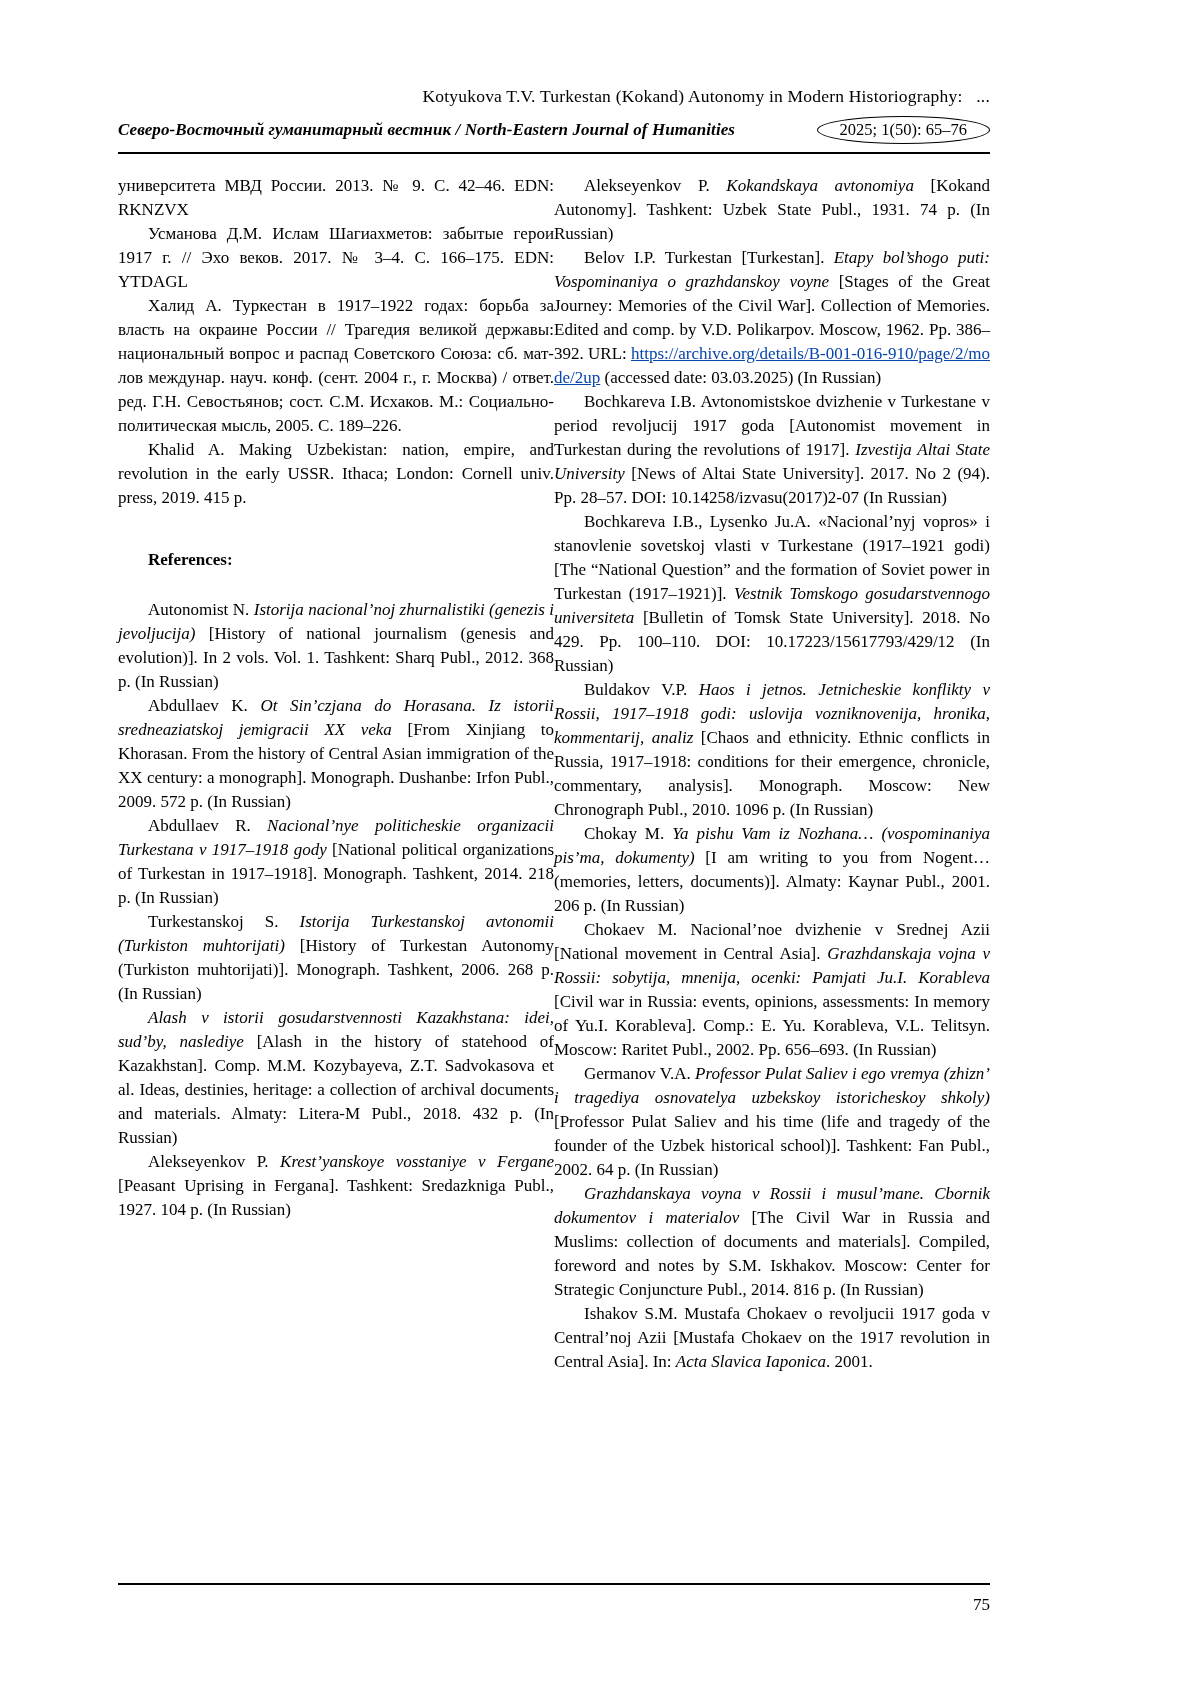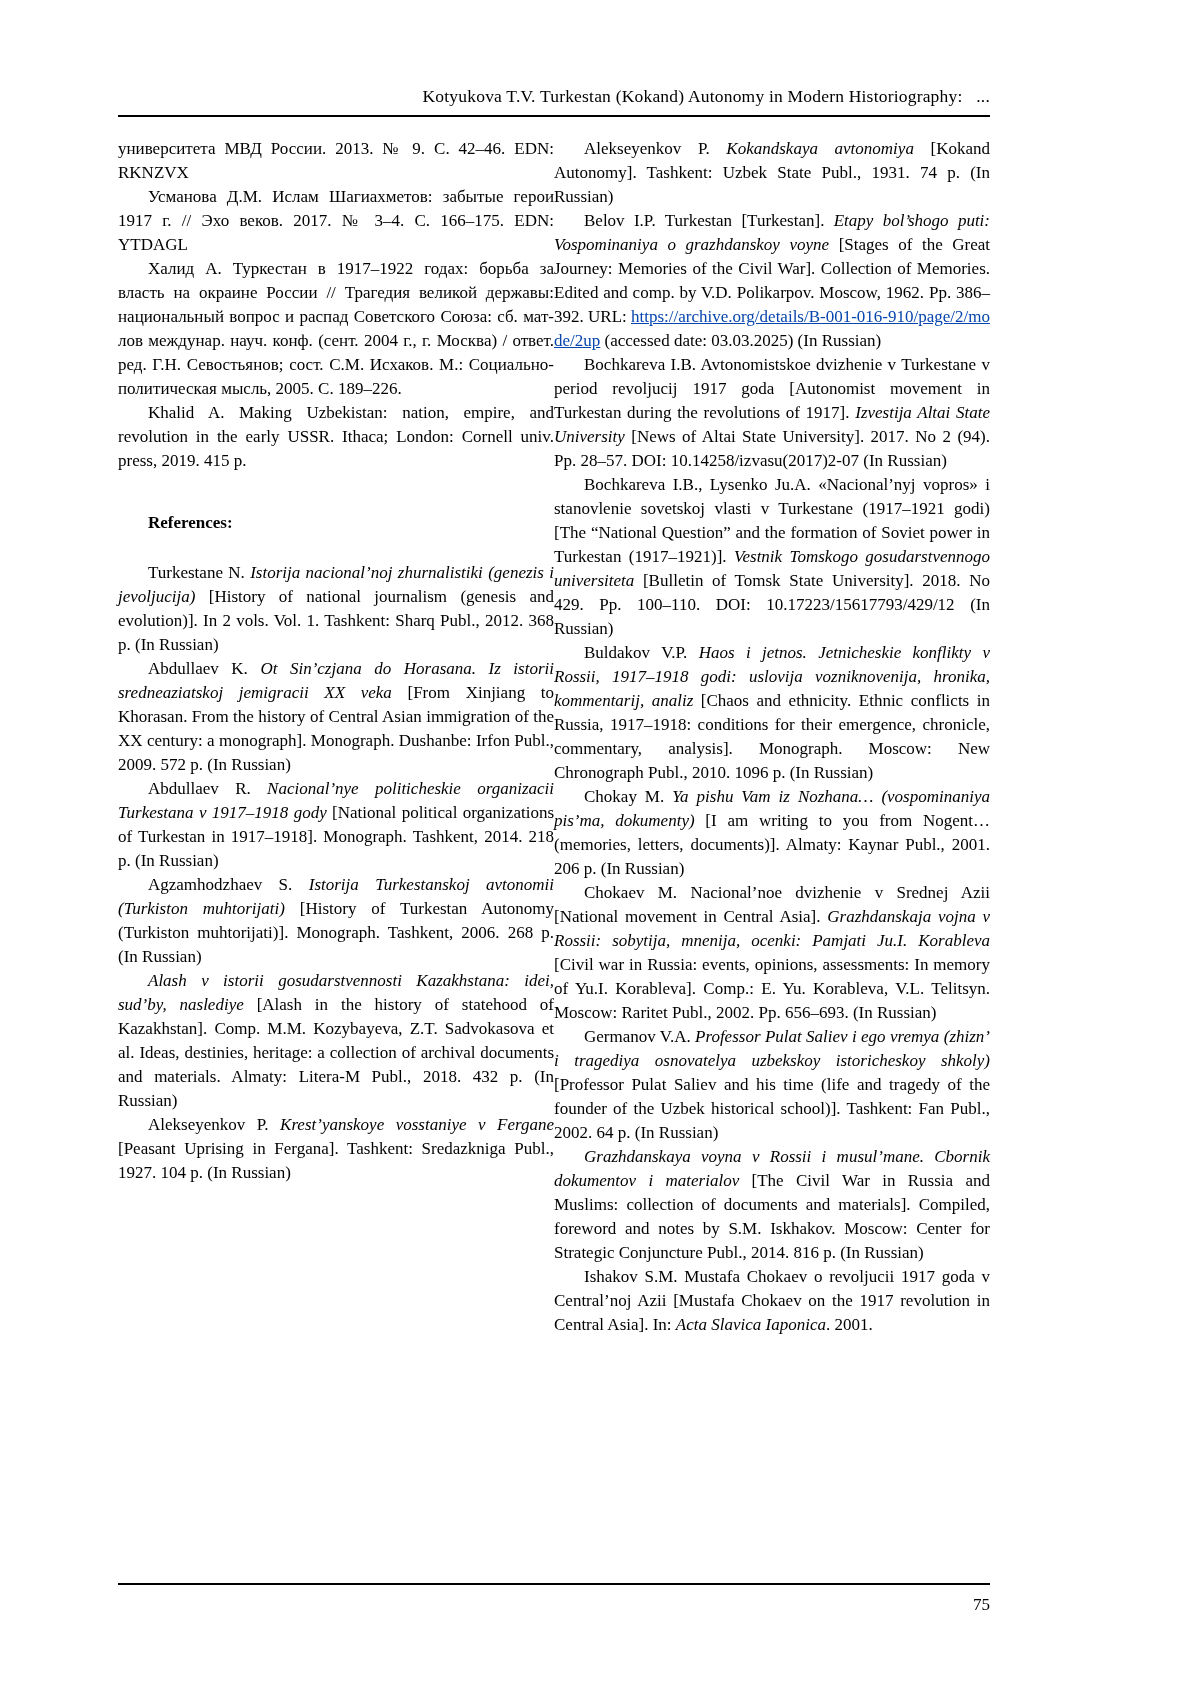--- a/index.html
+++ b/index.html
@@ -90,34 +90,38 @@
   }
 </style>
 </head>
 <body>
 
 <div class="page">
   <div class="inner">
 
     <header>
       <div class="running-title">Kotyukova T.V. Turkestan (Kokand) Autonomy in Modern Historiography:   ...</div>
+      <div class="journal-row">
+        <div class="journal-title">Северо-Восточный гуманитарный вестник / North-Eastern Journal of Humanities</div>
+        <div class="issue-badge">2025; 1(50): 65–76</div>
+      </div>
       <div class="header-rule"></div>
     </header>
 
     <main class="columns">
       <div class="col">
           <p class="para no-indent"><span>университета МВД России. 2013. № 9. С. 42–46. EDN: RKNZVX</span></p>
           <p class="para"><span>Усманова Д.М. Ислам Шагиахметов: забытые герои 1917 г. // Эхо веков. 2017. № 3–4. С. 166–175. EDN: YTDAGL</span></p>
           <p class="para"><span>Халид А. Туркестан в 1917–1922 годах: борьба за власть на окраине России // Трагедия великой державы: национальный вопрос и распад Советского Союза: сб. мат-лов междунар. науч. конф. (сент. 2004 г., г. Москва) / ответ. ред. Г.Н. Севостьянов; сост. С.М. Исхаков. М.: Социально-политическая мысль, 2005. С. 189–226.</span></p>
           <p class="para"><span>Khalid A. Making Uzbekistan: nation, empire, and revolution in the early USSR. Ithaca; London: Cornell univ. press, 2019. 415 p.</span></p>
           <p class="para heading"><span class="bold">References:</span></p>
-          <p class="para"><span>Turkestane N. </span><span class="italic">Istorija nacional’noj zhurnalistiki (genezis i jevoljucija)</span><span> [History of national journalism (genesis and evolution)]. In 2 vols. Vol. 1. Tashkent: Sharq Publ., 2012. 368 p. (In Russian)</span></p>
+          <p class="para"><span>Autonomist N. </span><span class="italic">Istorija nacional’noj zhurnalistiki (genezis i jevoljucija)</span><span> [History of national journalism (genesis and evolution)]. In 2 vols. Vol. 1. Tashkent: Sharq Publ., 2012. 368 p. (In Russian)</span></p>
           <p class="para"><span>Abdullaev K. </span><span class="italic">Ot Sin’czjana do Horasana. Iz istorii sredneaziatskoj jemigracii XX veka</span><span> [From Xinjiang to Khorasan. From the history of Central Asian immigration of the XX century: a monograph]. Monograph. Dushanbe: Irfon Publ., 2009. 572 p. (In Russian)</span></p>
           <p class="para"><span>Abdullaev R. </span><span class="italic">Nacional’nye politicheskie organizacii Turkestana v 1917–1918 gody</span><span> [National political organizations of Turkestan in 1917–1918]. Monograph. Tashkent, 2014. 218 p. (In Russian)</span></p>
-          <p class="para"><span>Agzamhodzhaev S. </span><span class="italic">Istorija Turkestanskoj avtonomii (Turkiston muhtorijati)</span><span> [History of Turkestan Autonomy (Turkiston muhtorijati)]. Monograph. Tashkent, 2006. 268 p. (In Russian)</span></p>
+          <p class="para"><span>Turkestanskoj S. </span><span class="italic">Istorija Turkestanskoj avtonomii (Turkiston muhtorijati)</span><span> [History of Turkestan Autonomy (Turkiston muhtorijati)]. Monograph. Tashkent, 2006. 268 p. (In Russian)</span></p>
           <p class="para"><span class="italic">Alash v istorii gosudarstvennosti Kazakhstana: idei, sud’by, naslediye</span><span> [Alash in the history of statehood of Kazakhstan]. Comp. M.M. Kozybayeva, Z.T. Sadvokasova et al. Ideas, destinies, heritage: a collection of archival documents and materials. Almaty: Litera-M Publ., 2018. 432 p. (In Russian)</span></p>
           <p class="para"><span>Alekseyenkov P. </span><span class="italic">Krest’yanskoye vosstaniye v Fergane</span><span> [Peasant Uprising in Fergana]. Tashkent: Sredazkniga Publ., 1927. 104 p. (In Russian)</span></p>
         </div>
       <div class="col">
           <p class="para"><span>Alekseyenkov P. </span><span class="italic">Kokandskaya avtonomiya</span><span> [Kokand Autonomy]. Tashkent: Uzbek State Publ., 1931. 74 p. (In Russian)</span></p>
           <p class="para"><span>Belov I.P. Turkestan [Turkestan]. </span><span class="italic">Etapy bol’shogo puti: Vospominaniya o grazhdanskoy voyne</span><span> [Stages of the Great Journey: Memories of the Civil War]. Collection of Memories. Edited and comp. by V.D. Polikarpov. Moscow, 1962. Pp. 386–392. URL: </span><a class="ref-link" href="#">https://archive.org/details/B-001-016-910/page/2/mode/2up</a><span> (accessed date: 03.03.2025) (In Russian)</span></p>
           <p class="para"><span>Bochkareva I.B. Avtonomistskoe dvizhenie v Turkestane v period revoljucij 1917 goda [Autonomist movement in Turkestan during the revolutions of 1917]. </span><span class="italic">Izvestija Altai State University</span><span> [News of Altai State University]. 2017. No 2 (94). Pp. 28–57. DOI: 10.14258/izvasu(2017)2-07 (In Russian)</span></p>
           <p class="para"><span>Bochkareva I.B., Lysenko Ju.A. «Nacional’nyj vopros» i stanovlenie sovetskoj vlasti v Turkestane (1917–1921 godi) [The “National Question” and the formation of Soviet power in Turkestan (1917–1921)]. </span><span class="italic">Vestnik Tomskogo gosudarstvennogo universiteta</span><span> [Bulletin of Tomsk State University]. 2018. No 429. Pp. 100–110. DOI: 10.17223/15617793/429/12 (In Russian)</span></p>
           <p class="para"><span>Buldakov V.P. </span><span class="italic">Haos i jetnos. Jetnicheskie konflikty v Rossii, 1917–1918 godi: uslovija vozniknovenija, hronika, kommentarij, analiz</span><span> [Chaos and ethnicity. Ethnic conflicts in Russia, 1917–1918: conditions for their emergence, chronicle, commentary, analysis]. Monograph. Moscow: New Chronograph Publ., 2010. 1096 p. (In Russian)</span></p>
           <p class="para"><span>Chokay M. </span><span class="italic">Ya pishu Vam iz Nozhana… (vospominaniya pis’ma, dokumenty)</span><span> [I am writing to you from Nogent… (memories, letters, documents)]. Almaty: Kaynar Publ., 2001. 206 p. (In Russian)</span></p>

